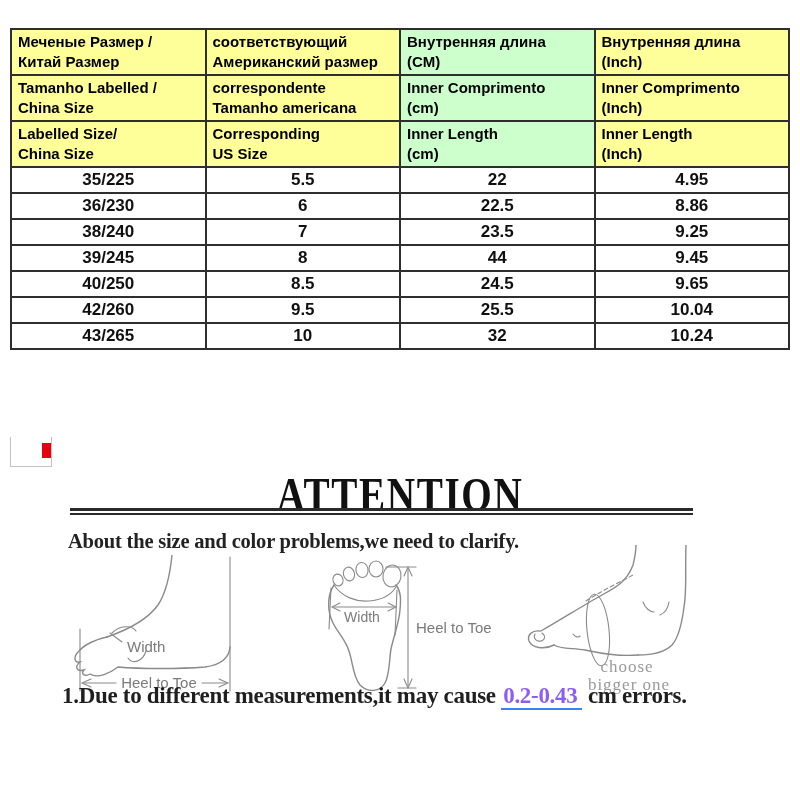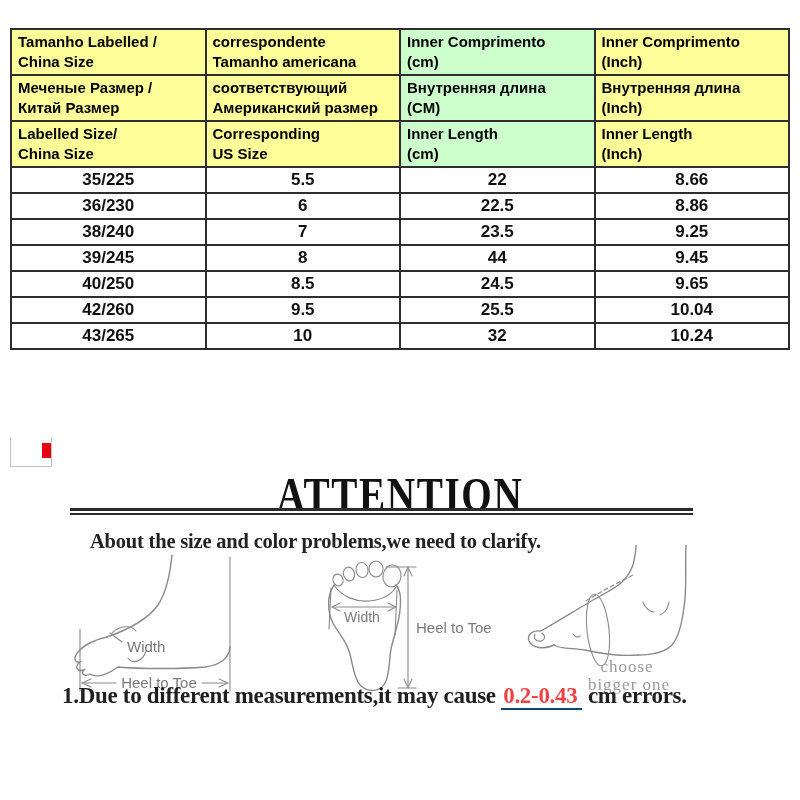--- a/index.html
+++ b/index.html
@@ -25,82 +25,82 @@
   .red-mark { position:absolute; left:42px; top:443px; width:9px; height:15px; background:#e60012; }
 
   
   .attention-title { position:absolute; left:0; top:466px; width:800px; text-align:center;
                      font-family:"Liberation Serif", serif; font-weight:bold; font-size:49px;
                      letter-spacing:2px; color:#111; transform:scaleX(0.8); }
   .attention-underline { position:absolute; left:70px; top:508px; width:623px; height:7px;
                          border-top:3px solid #2a2a2a; border-bottom:2px solid #2a2a2a; }
   .attention-subtitle { position:absolute; left:68px; top:530px;
                         font-family:"Liberation Serif", serif; font-weight:bold;
-                        font-size:20.5px; color:#222; letter-spacing:-0.2px;margin-left:22px; }
+                        font-size:20.5px; color:#222; letter-spacing:-0.2px; }
 
   
   .diag { position:absolute; }
   .diag-side  { left:60px;  top:555px; }
   .diag-print { left:300px; top:555px; }
   .diag-girth { left:500px; top:545px; }
   .sk  { stroke:#8a8a8a; fill:none; stroke-width:1.4; stroke-linecap:round; }
   .skt { stroke:#8a8a8a; fill:none; stroke-width:1.1; stroke-linecap:round; }
   .lbl { font-family:"Liberation Sans", sans-serif; fill:#7a7a7a; }
   .cap { font-family:"Liberation Serif", serif; fill:#9a9a9a; letter-spacing:1px; }
 
   
   .note { position:absolute; left:62px; top:683px; font-family:"Liberation Serif", serif;
           font-weight:bold; font-size:23px; color:#1f1f1f; letter-spacing:-0.3px; }
-  .note .hl { color:#ef4444; border-bottom:2px solid #0c4a6e; padding:0 5px 0 2px; }
+  .note .hl { color:#8b5cf6; border-bottom:2px solid #3b82f6; padding:0 5px 0 2px; }
 </style>
 </head>
 <body>
 
 <div class="page">
 
   <table class="size-table">
     <thead>
         <tr>
           <th class="col0">
+            <div>Меченые Размер /</div>
+            <div>Китай Размер</div>
+          </th>
+          <th class="col1">
+            <div>соответствующий</div>
+            <div>Американский размер</div>
+          </th>
+          <th class="col2">
+            <div>Внутренняя длина</div>
+            <div>(CM)</div>
+          </th>
+          <th class="col3">
+            <div>Внутренняя длина</div>
+            <div>(Inch)</div>
+          </th>
+        </tr>
+        <tr>
+          <th class="col0">
             <div>Tamanho Labelled /</div>
             <div>China Size</div>
           </th>
           <th class="col1">
             <div>correspondente</div>
             <div>Tamanho americana</div>
           </th>
           <th class="col2">
             <div>Inner Comprimento</div>
             <div>(cm)</div>
           </th>
           <th class="col3">
             <div>Inner Comprimento</div>
             <div>(Inch)</div>
           </th>
         </tr>
         <tr>
           <th class="col0">
-            <div>Меченые Размер /</div>
-            <div>Китай Размер</div>
-          </th>
-          <th class="col1">
-            <div>соответствующий</div>
-            <div>Американский размер</div>
-          </th>
-          <th class="col2">
-            <div>Внутренняя длина</div>
-            <div>(CM)</div>
-          </th>
-          <th class="col3">
-            <div>Внутренняя длина</div>
-            <div>(Inch)</div>
-          </th>
-        </tr>
-        <tr>
-          <th class="col0">
             <div>Labelled Size/</div>
             <div>China Size</div>
           </th>
           <th class="col1">
             <div>Corresponding</div>
             <div>US Size</div>
           </th>
           <th class="col2">
             <div>Inner Length</div>
             <div>(cm)</div>
@@ -109,21 +109,21 @@
             <div>Inner Length</div>
             <div>(Inch)</div>
           </th>
         </tr>
       </thead>
     <tbody>
         <tr>
           <td>35/225</td>
           <td>5.5</td>
           <td>22</td>
-          <td>8.66</td>
+          <td>4.95</td>
         </tr>
         <tr>
           <td>36/230</td>
           <td>6</td>
           <td>22.5</td>
           <td>8.86</td>
         </tr>
         <tr>
           <td>38/240</td>
           <td>7</td>

